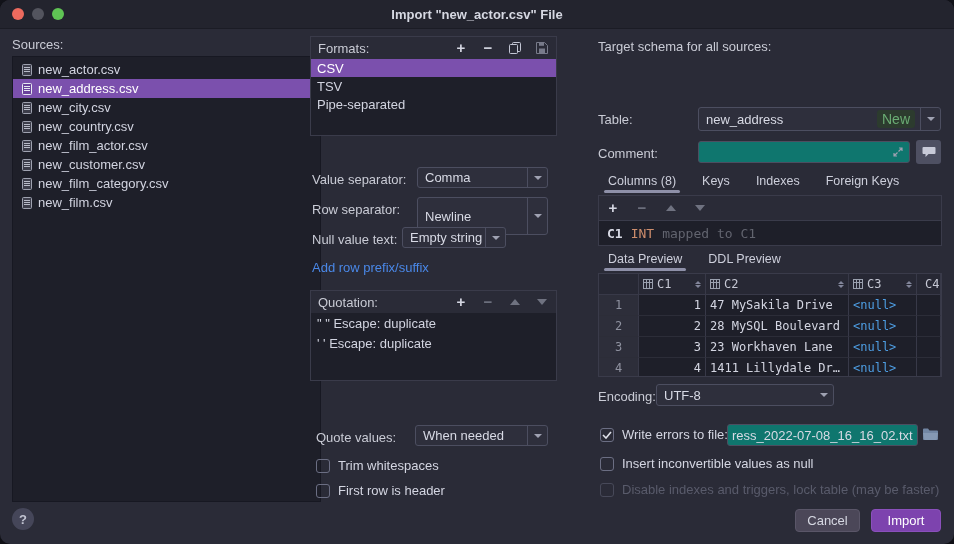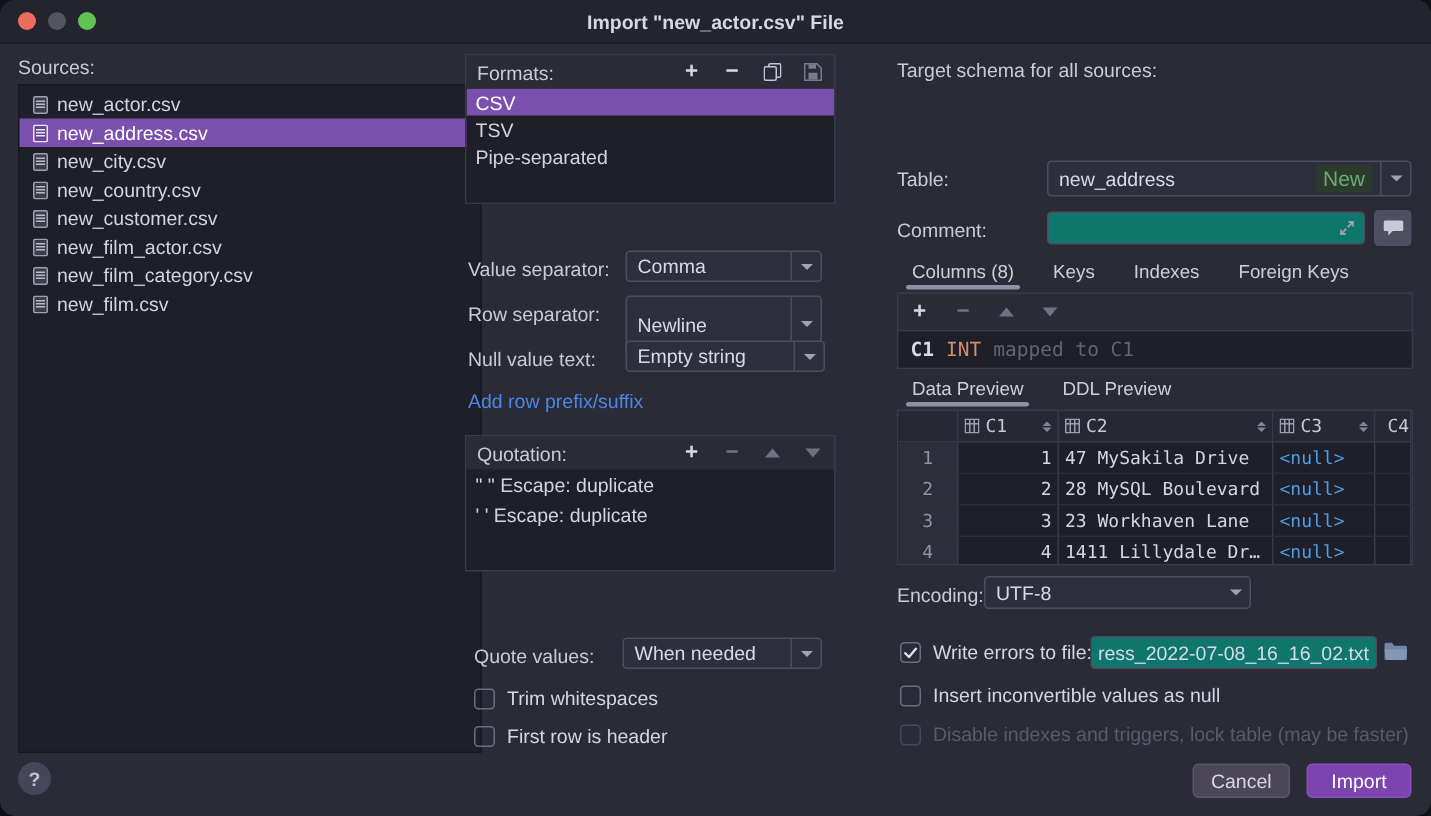--- a/index.html
+++ b/index.html
@@ -119,28 +119,28 @@
           <rect x="0.5" y="0.5" width="9" height="11" rx="1" fill="#3c3d4a" stroke="#9fa2b0"></rect>
           <path d="M2 3.5h6M2 5.5h6M2 7.5h6" stroke="#b8bbc8"></path>
         </svg>
       <span>new_country.csv</span>
     </div>
     <div class="lrow">
       <svg width="10" height="12" viewBox="0 0 10 12">
           <rect x="0.5" y="0.5" width="9" height="11" rx="1" fill="#3c3d4a" stroke="#9fa2b0"></rect>
           <path d="M2 3.5h6M2 5.5h6M2 7.5h6" stroke="#b8bbc8"></path>
         </svg>
+      <span>new_film_actor.csv</span>
+    </div>
+    <div class="lrow">
+      <svg width="10" height="12" viewBox="0 0 10 12">
+          <rect x="0.5" y="0.5" width="9" height="11" rx="1" fill="#3c3d4a" stroke="#9fa2b0"></rect>
+          <path d="M2 3.5h6M2 5.5h6M2 7.5h6" stroke="#b8bbc8"></path>
+        </svg>
       <span>new_customer.csv</span>
-    </div>
-    <div class="lrow">
-      <svg width="10" height="12" viewBox="0 0 10 12">
-          <rect x="0.5" y="0.5" width="9" height="11" rx="1" fill="#3c3d4a" stroke="#9fa2b0"></rect>
-          <path d="M2 3.5h6M2 5.5h6M2 7.5h6" stroke="#b8bbc8"></path>
-        </svg>
-      <span>new_film_actor.csv</span>
     </div>
     <div class="lrow">
       <svg width="10" height="12" viewBox="0 0 10 12">
           <rect x="0.5" y="0.5" width="9" height="11" rx="1" fill="#3c3d4a" stroke="#9fa2b0"></rect>
           <path d="M2 3.5h6M2 5.5h6M2 7.5h6" stroke="#b8bbc8"></path>
         </svg>
       <span>new_film_category.csv</span>
     </div>
     <div class="lrow">
       <svg width="10" height="12" viewBox="0 0 10 12">
@@ -190,21 +190,21 @@
 
   <div class="abs plabel" style="left:312px;top:202px;">Row separator:</div>
   <div class="abs select" style="left:417px;top:197px;width:131px;height:38px;">
     <span class="sel-val">Newline</span>
     <span class="sel-arr">
         <span class="arr"></span>
       </span>
   </div>
 
   <div class="abs plabel" style="left:312px;top:232px;">Null value text:</div>
-  <div class="abs select" style="left:417px;top:227px;width:133px;height:21px;">
+  <div class="abs select" style="left:402px;top:227px;width:104px;height:21px;">
     <span class="sel-val">Empty string</span>
     <span class="sel-arr">
         <span class="arr"></span>
       </span>
   </div>
 
   <div class="abs link" style="left:312px;top:260px;">Add row prefix/suffix</div>
 
   <div class="abs hbox" style="left:310px;top:290px;width:247px;height:91px;">
     <div class="boxhead">

